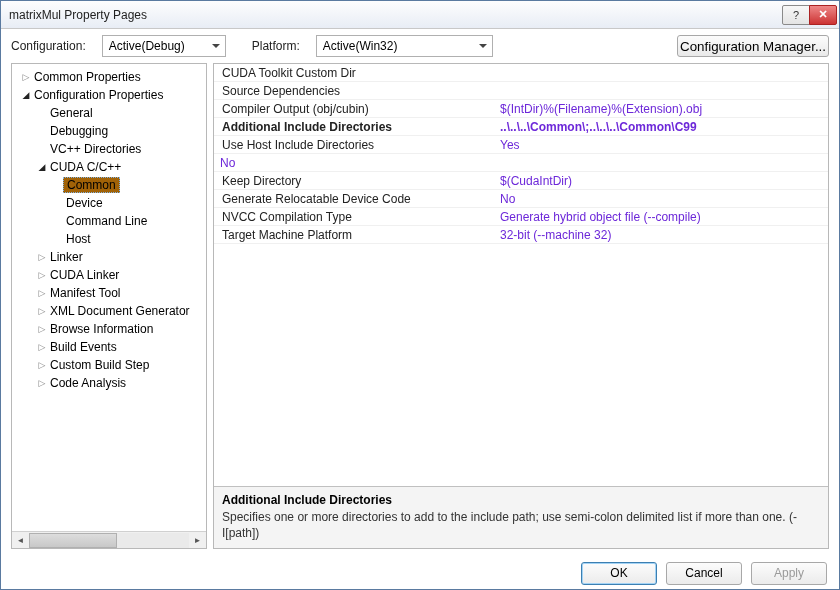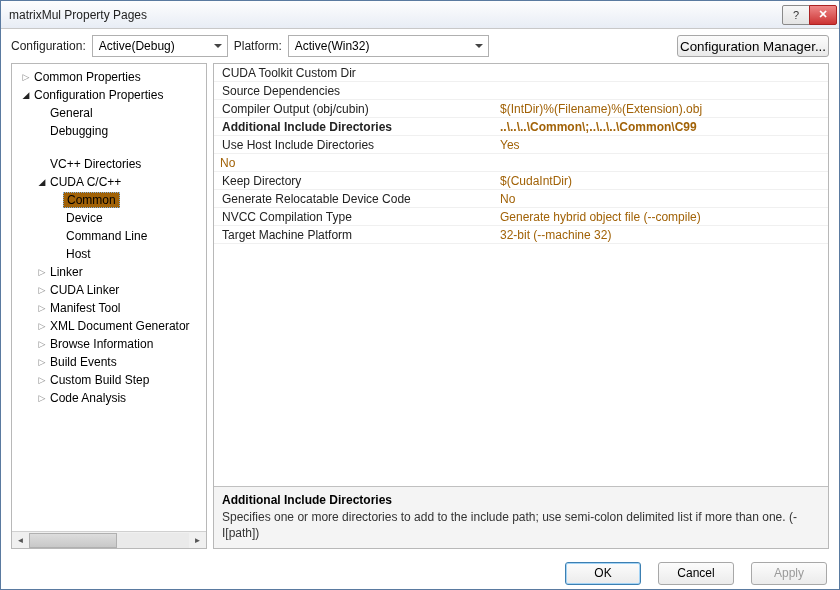--- a/index.html
+++ b/index.html
@@ -3,51 +3,51 @@
 <meta charset="utf-8">
 <style>
 * { box-sizing: border-box; margin: 0; padding: 0; }
 body { font-family: "Segoe UI", Tahoma, sans-serif; font-size: 12px; background: #fff; width: 840px; height: 590px; overflow: hidden; border: 1px solid #5a7aa0; }
 .titlebar { height: 28px; background: linear-gradient(#fdfdfe, #e8edf5); border-bottom: 1px solid #c8c8c8; display: flex; align-items: center; padding: 0 2px 0 8px; }
 .titlebar-title { flex: 1; color: #222; font-size: 12px; }
 .titlebar-btns { display: flex; gap: 0; }
 .tbtn { width: 28px; height: 20px; border: 1px solid #8a8a8a; background: linear-gradient(#f7f7f7,#e4e4e4); display: flex; align-items: center; justify-content: center; font-size: 11px; color: #333; margin-left: -1px; }
 .tbtn.help { border-radius: 2px 0 0 2px; }
 .tbtn.close { background: linear-gradient(#e88,#c33); color: #fff; border-color: #a22; border-radius: 0 2px 2px 0; font-weight: bold; }
-.toolbar { height: 34px; display: flex; align-items: center; padding: 4px 10px; gap: 6px; }
+.toolbar { height: 34px; display: flex; align-items: center; padding: 4px 10px; gap: 16px; }
 .lbl { color: #222; }
 .combo { position: relative; background: #fff; border: 1px solid #b0b0b0; height: 22px; display: flex; align-items: center; padding: 0 18px 0 6px; min-width: 100px; }
 .combo::after { content: ""; position: absolute; right: 5px; top: 8px; border: 4px solid transparent; border-top-color: #444; }
-.config-combo { width: 136px; }
+.config-combo { width: 124px; }
 .platform-combo { flex: 1; max-width: 310px; }
 .cfg-mgr-btn { height: 22px; padding: 0 2px; border: 1px solid #a8a8a8; background: linear-gradient(#fcfcfc,#e9e9e9); border-radius: 3px; }
 .main { display: flex; height: 492px; padding: 0 10px 6px 10px; gap: 6px; }
 .tree-wrap { width: 196px; border: 1px solid #b8b8b8; background: #fff; display: flex; flex-direction: column; }
 .tree { flex: 1; padding: 4px 2px; overflow: hidden; }
 .tree-item { display: flex; align-items: center; height: 18px; padding-left: 6px; cursor: default; white-space: nowrap; }
 .arrow { width: 12px; display: inline-flex; justify-content: center; color: #6a6a6a; font-size: 9px; }
 .arrow.open { color: #222; }
 .arrow.none { visibility: hidden; }
 .tree-item.sel .tlabel { background: #a16207; border: 1px dotted #7eb4ea; padding: 0 3px; margin-left: -1px; }
 .tlabel { padding: 0 2px; }
 .tree-scroll { height: 17px; border-top: 1px solid #d0d0d0; background: #f0f0f0; display: flex; align-items: center; }
 .scroll-arrow { width: 17px; height: 15px; display: flex; align-items: center; justify-content: center; font-size: 8px; color: #555; }
 .scroll-track { flex: 1; height: 15px; background: #eaeaea; position: relative; }
 .scroll-thumb { position: absolute; left: 0; top: 0; width: 55%; height: 100%; background: linear-gradient(#ddd,#c8c8c8); border: 1px solid #b0b0b0; }
 .right { flex: 1; display: flex; flex-direction: column; border: 1px solid #b8b8b8; background: #fff; }
 .grid { flex: 1; overflow: hidden; }
 .grow { display: flex; height: 18px; align-items: center; border-bottom: 1px solid #f0f0f0; }
 .gname { width: 280px; padding-left: 8px; color: #222; }
-.gval { flex: 1; padding-left: 6px; color: #a16207; }
+.gval { flex: 1; padding-left: 6px; color: #6d28d9; }
 .grow.sel .gname { font-weight: bold; }
 .grow.sel .gval { font-weight: bold; }
 .desc { border-top: 1px solid #c0c0c0; background: #f4f4f4; padding: 6px 8px; height: 62px; }
 .desc-title { font-weight: bold; margin-bottom: 2px; }
 .desc-text { color: #333; line-height: 1.35; }
-.footer { height: 36px; display: flex; align-items: center; justify-content: flex-end; padding: 0 12px; gap: 17px; }
+.footer { height: 36px; display: flex; align-items: center; justify-content: flex-end; padding: 0 12px; gap: 9px; }
 .btn { height: 23px; min-width: 76px; padding: 0 14px; border: 1px solid #a8a8a8; background: linear-gradient(#fcfcfc,#ebebeb); border-radius: 3px; font-size: 12px; }
 .btn.primary { border: 1px solid #3c7fb1; box-shadow: 0 0 0 1px #a3d3f5 inset; }
 .btn:disabled { color: #9a9a9a; }
 </style>
 </head>
 <body>
 
 <div class="titlebar">
   <div class="titlebar-title">matrixMul Property Pages</div>
   <div class="titlebar-btns">
@@ -58,21 +58,21 @@
         <span>✕</span>
       </div>
   </div>
 </div>
 
 <div class="toolbar">
   <span class="lbl">Configuration:</span>
   <div class="combo config-combo">
     <span>Active(Debug)</span>
   </div>
-  <span class="lbl" style="">Platform:</span>
+  <span class="lbl" style="margin-left:10px;">Platform:</span>
   <div class="combo platform-combo">
     <span>Active(Win32)</span>
   </div>
   <div style="flex:1"></div>
   <button class="cfg-mgr-btn">Configuration Manager...</button>
 </div>
 
 <div class="main">
   <div class="tree-wrap">
     <div class="tree" id="tree">
@@ -85,21 +85,21 @@
           <span class="tlabel">Configuration Properties</span>
         </div>
         <div class="tree-item" style="padding-left: 22px;">
           <span class="arrow none">▷</span>
           <span class="tlabel">General</span>
         </div>
         <div class="tree-item" style="padding-left: 22px;">
           <span class="arrow none">▷</span>
           <span class="tlabel">Debugging</span>
         </div>
-        <div class="tree-item" style="padding-left: 22px; margin-top: 15px;">
+        <div class="tree-item" style="padding-left: 22px;">
           <span class="arrow none">▷</span>
           <span class="tlabel">VC++ Directories</span>
         </div>
         <div class="tree-item" style="padding-left: 22px;">
           <span class="arrow open">◢</span>
           <span class="tlabel">CUDA C/C++</span>
         </div>
         <div class="tree-item sel" style="padding-left: 38px;">
           <span class="arrow none">▷</span>
           <span class="tlabel">Common</span>

